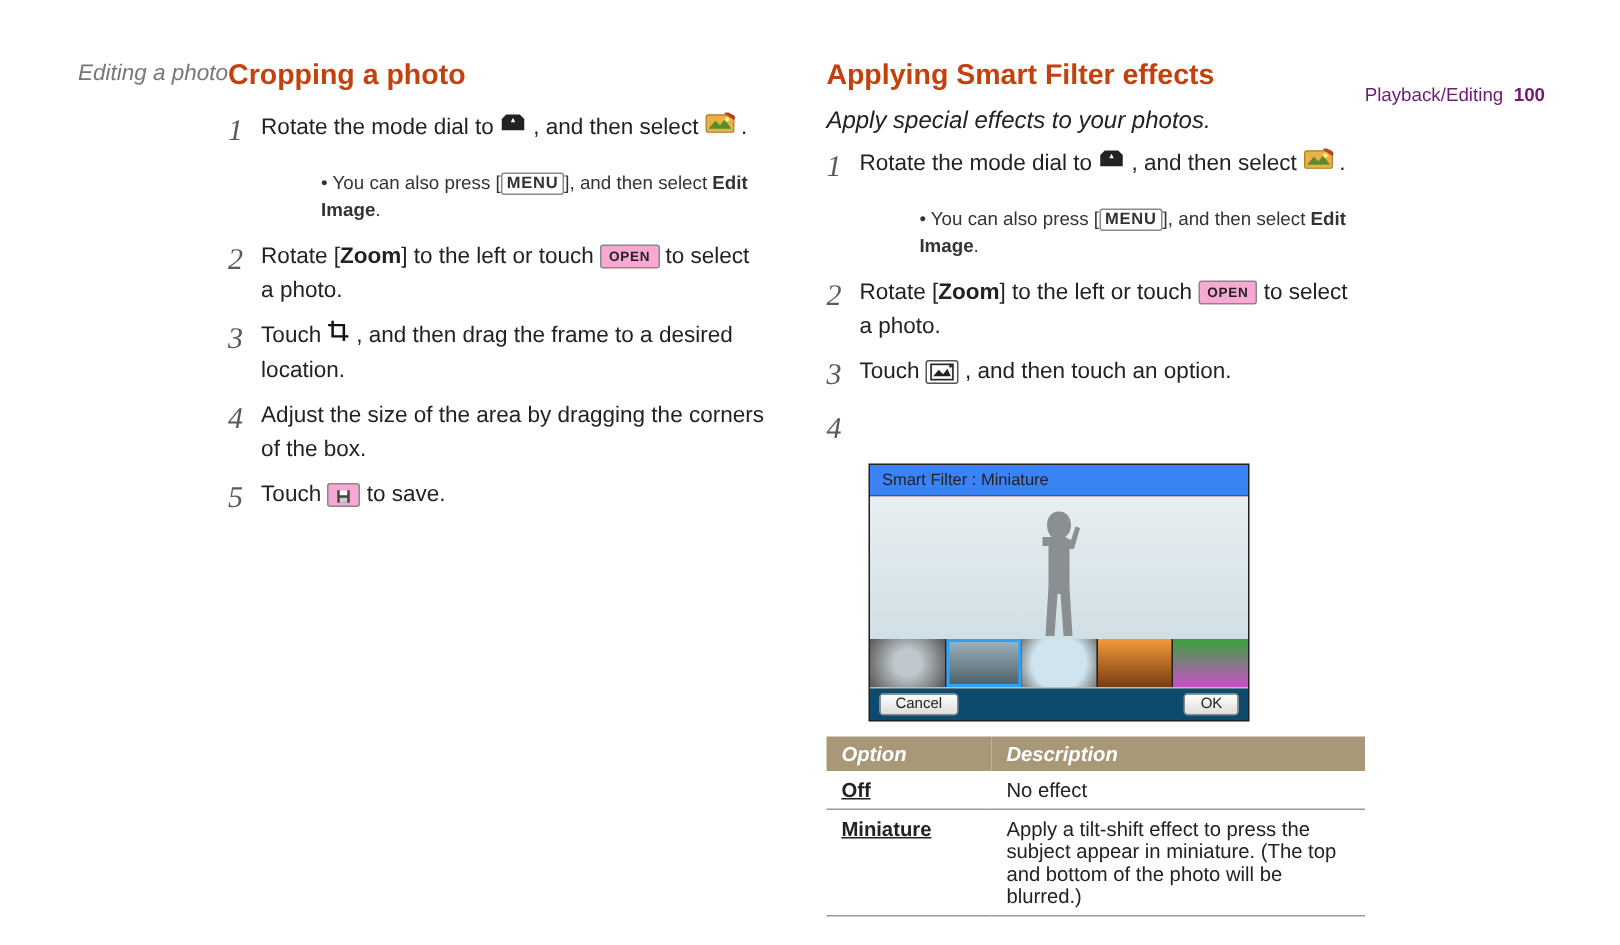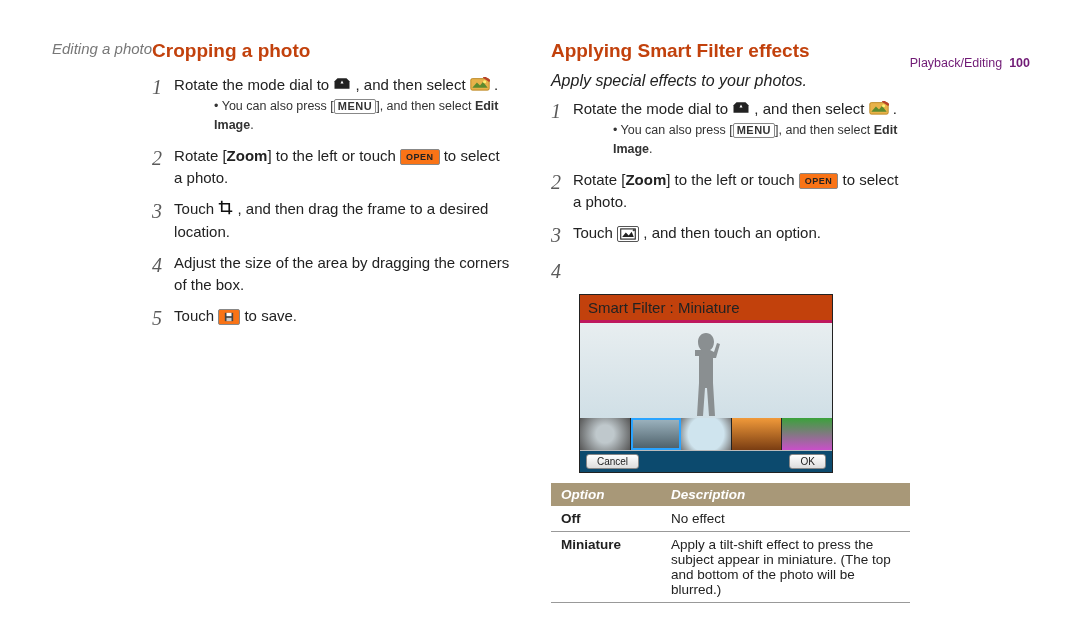--- a/index.html
+++ b/index.html
@@ -60,21 +60,21 @@
     width: 22px;
     flex-shrink: 0;
   }
   .steptext {
     flex: 1;
     padding-top: 2px;
   }
   .sub {
     font-size: 12.5px;
     color: #333;
-    margin-top: 0;
+    margin-top: 16px;
     margin-bottom: 2px;
   }
   .sub li::before { content: "• "; }
   .sub li { list-style: none; }
   .inline-icon {
     display: inline-block;
     vertical-align: middle;
   }
   .mode-dial-icon svg { width: 18px; height: 15px; }
   .edit-image-icon svg { width: 20px; height: 14px; }
@@ -92,21 +92,21 @@
     line-height: 13px;
   }
   .open-badge, .ok-badge, .save-badge {
     display: inline-block;
     border: 1px solid #888;
     border-radius: 2px;
     padding: 0 5px;
     font-size: 9px;
     font-weight: 700;
     letter-spacing: 0.5px;
-    background: #f97316;
+    background: #f9a8d4;
     vertical-align: middle;
     line-height: 14px;
   }
   .crop-icon svg { width: 15px; height: 15px; }
   .smart-filter-icon {
     display: inline-block;
     border: 1px solid #555;
     border-radius: 2px;
     padding: 1px 2px;
     vertical-align: middle;
@@ -117,24 +117,24 @@
   strong { font-weight: 700; }
 
   
   .preview {
     margin: 8px 0 10px 28px;
     width: 252px;
     border: 1px solid #222;
     background: #efefef;
   }
   .preview-top {
-    background: #c2410c;
-    font-size: 15px;
+    background: #3b82f6;
+    font-size: 11px;
     padding: 4px 8px;
-    border-bottom: 3px solid #be185d;
+    border-bottom: 1px solid #be185d;
   }
   .preview-photo {
     height: 95px;
     background: linear-gradient(#e8eef0, #d0dfe6);
     position: relative;
     overflow: hidden;
   }
   .silhouette {
     position: absolute;
     left: 50%;
@@ -188,21 +188,21 @@
     font-weight: 700;
     font-style: italic;
     text-align: left;
     padding: 4px 10px;
   }
   table.opt td {
     border-bottom: 1px solid #999;
     padding: 5px 10px;
     vertical-align: top;
   }
-  table.opt td.optname { font-weight: 700; width: 90px; }
+  table.opt td.optname { font-weight: 700; width: 90px; text-decoration: underline; }
 
   .footer {
     text-align: center;
     font-size: 12.5px;
     color: #701a75;
     padding-top: 16px;
   }
   .footer .pg { font-weight: 700; }
 </style>
 </head>

